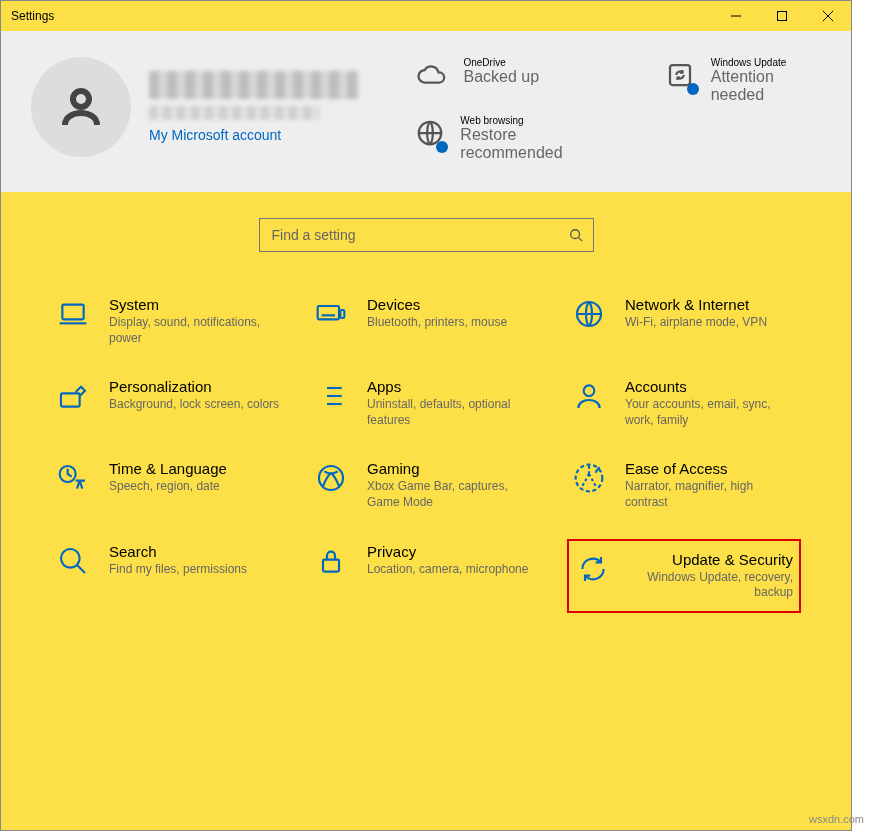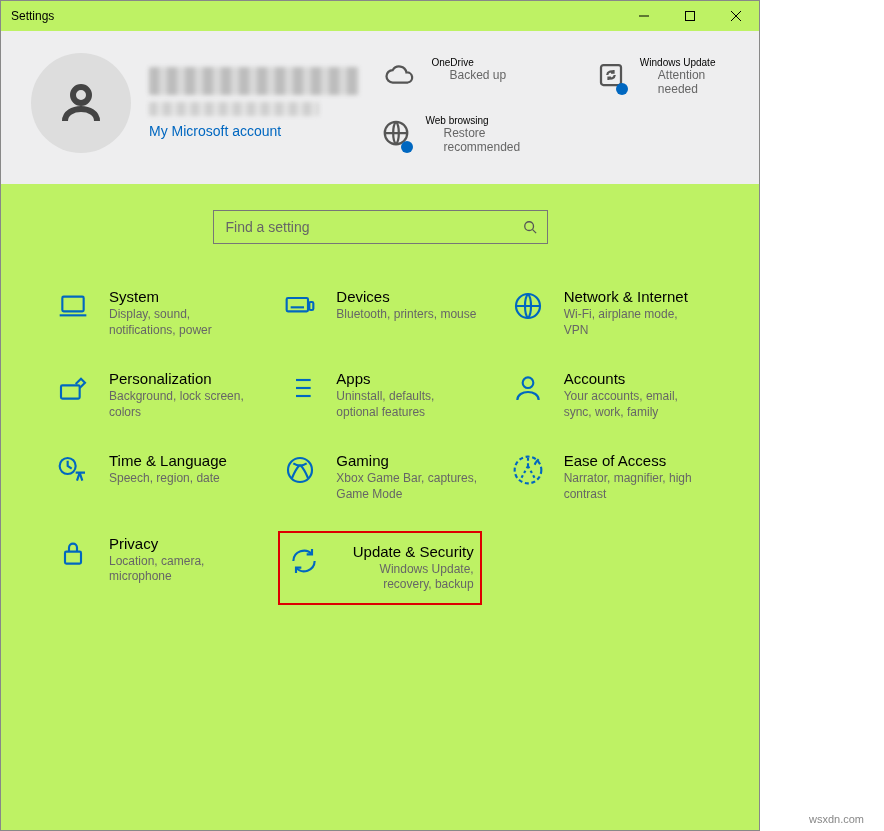--- a/index.html
+++ b/index.html
@@ -1,37 +1,37 @@
 <!DOCTYPE html>
 <html><head>
 <meta charset="utf-8">
 <style>
 * { margin: 0; padding: 0; box-sizing: border-box; font-family: "Segoe UI", Arial, sans-serif; }
 body { background: #fff; width: 884px; height: 831px; overflow: hidden; position: relative; }
-.window { width: 760px; height: 831px; border: 1px solid #888; background: #bef264; display: flex; flex-direction: column; }
+.window { width: 852px; height: 831px; border: 1px solid #888; background: #fde047; display: flex; flex-direction: column; }
 .titlebar { height: 30px; display: flex; align-items: center; padding: 0 0 0 10px; font-size: 12px; color: #000; }
 .titlebar-spacer { flex: 1; }
 .win-btn { width: 46px; height: 30px; display: flex; align-items: center; justify-content: center; cursor: pointer; }
 .win-btn svg { width: 10px; height: 10px; stroke: #000; stroke-width: 1; fill: none; }
 .header-band { background: #eeeeef; padding: 20px 30px 30px 30px; display: flex; gap: 15px; }
 .profile-col { display: flex; align-items: center; gap: 18px; width: 400px; }
 .avatar-circle { width: 100px; height: 100px; border-radius: 50%; background: #ddd; display: flex; align-items: center; justify-content: center; }
 .avatar-circle svg { width: 48px; height: 48px; stroke: #444; stroke-width: 3; fill: none; }
 .profile-text { display: flex; flex-direction: column; gap: 3px; }
 .blur-name { width: 210px; height: 28px; background: repeating-linear-gradient(90deg,#bdbdbd,#bdbdbd 10px,#d8d8d8 10px,#d8d8d8 18px); filter: blur(2px); border-radius: 2px; }
 .blur-email { width: 170px; height: 14px; background: repeating-linear-gradient(90deg,#cfcfcf,#cfcfcf 8px,#e2e2e2 8px,#e2e2e2 14px); filter: blur(2px); border-radius: 2px; margin-top: 4px; margin-bottom: 4px;}
 .ms-link { color: #0067c0; font-size: 14px; cursor: pointer; }
 .status-col { display: flex; flex-direction: column; gap: 22px; padding-top: 6px; }
 .status-item { display: flex; gap: 14px; align-items: flex-start; }
 .status-icon { width: 36px; height: 36px; display: flex; align-items: center; justify-content: center; position: relative; }
 .status-icon svg { width: 30px; height: 30px; stroke: #555; stroke-width: 1.8; fill: none; }
 .badge-dot { position: absolute; right: -2px; bottom: -2px; width: 12px; height: 12px; border-radius: 50%; background: #0067c0; }
 .status-label { display: flex; flex-direction: column; }
 .status-title { font-size: 10px; color: #000; font-weight: 400;}
-.status-sub { font-size: 12px; color: #666; margin-left: 18px; }
+.status-sub { font-size: 16px; color: #666; }
 .wu-col { display: flex; gap: 14px; padding-top: 6px; margin-left: 40px;}
 .content { flex: 1; padding: 0 30px; overflow: auto; }
 .search-wrap { margin: 26px auto 40px; width: 335px; }
 .search-box { width: 100%; height: 34px; border: 1px solid #777; display: flex; align-items: center; padding: 0 10px 0 12px; justify-content: space-between; }
 .search-box input { flex: 1; border: none; outline: none; font-size: 14px; background: transparent; }
 .search-box input::placeholder { color: #666; }
 .search-glyph { width: 14px; height: 14px; stroke: #555; stroke-width: 1.5; fill: none; }
 .grid { display: grid; grid-template-columns: repeat(3, 1fr); column-gap: 10px; row-gap: 46px; padding: 0 20px; gap: 24px; }
 .cat { display: flex; gap: 18px; align-items: flex-start; cursor: pointer; padding: 4px; }
 .cat-icon { width: 36px; height: 36px; display: flex; align-items: center; justify-content: center; flex-shrink:0;}
@@ -252,20 +252,32 @@
             </svg>
           </div>
         <div class="cat-text">
             <span class="cat-title">Ease of Access</span>
             <span class="cat-sub">Narrator, magnifier, high contrast</span>
           </div>
       </div>
       <div class="cat">
         <div class="cat-icon">
             <svg viewBox="0 0 24 24">
+              <circle cx="10" cy="10" r="7"></circle>
+              <line x1="15" y1="15" x2="21" y2="21"></line>
+            </svg>
+          </div>
+        <div class="cat-text">
+            <span class="cat-title">Search</span>
+            <span class="cat-sub">Find my files, permissions</span>
+          </div>
+      </div>
+      <div class="cat">
+        <div class="cat-icon">
+            <svg viewBox="0 0 24 24">
               <rect x="6" y="11" width="12" height="9" rx="1"></rect>
               <path d="M9 11V8a3 3 0 0 1 6 0v3"></path>
             </svg>
           </div>
         <div class="cat-text">
             <span class="cat-title">Privacy</span>
             <span class="cat-sub">Location, camera, microphone</span>
           </div>
       </div>
       <div class="cat highlight">

